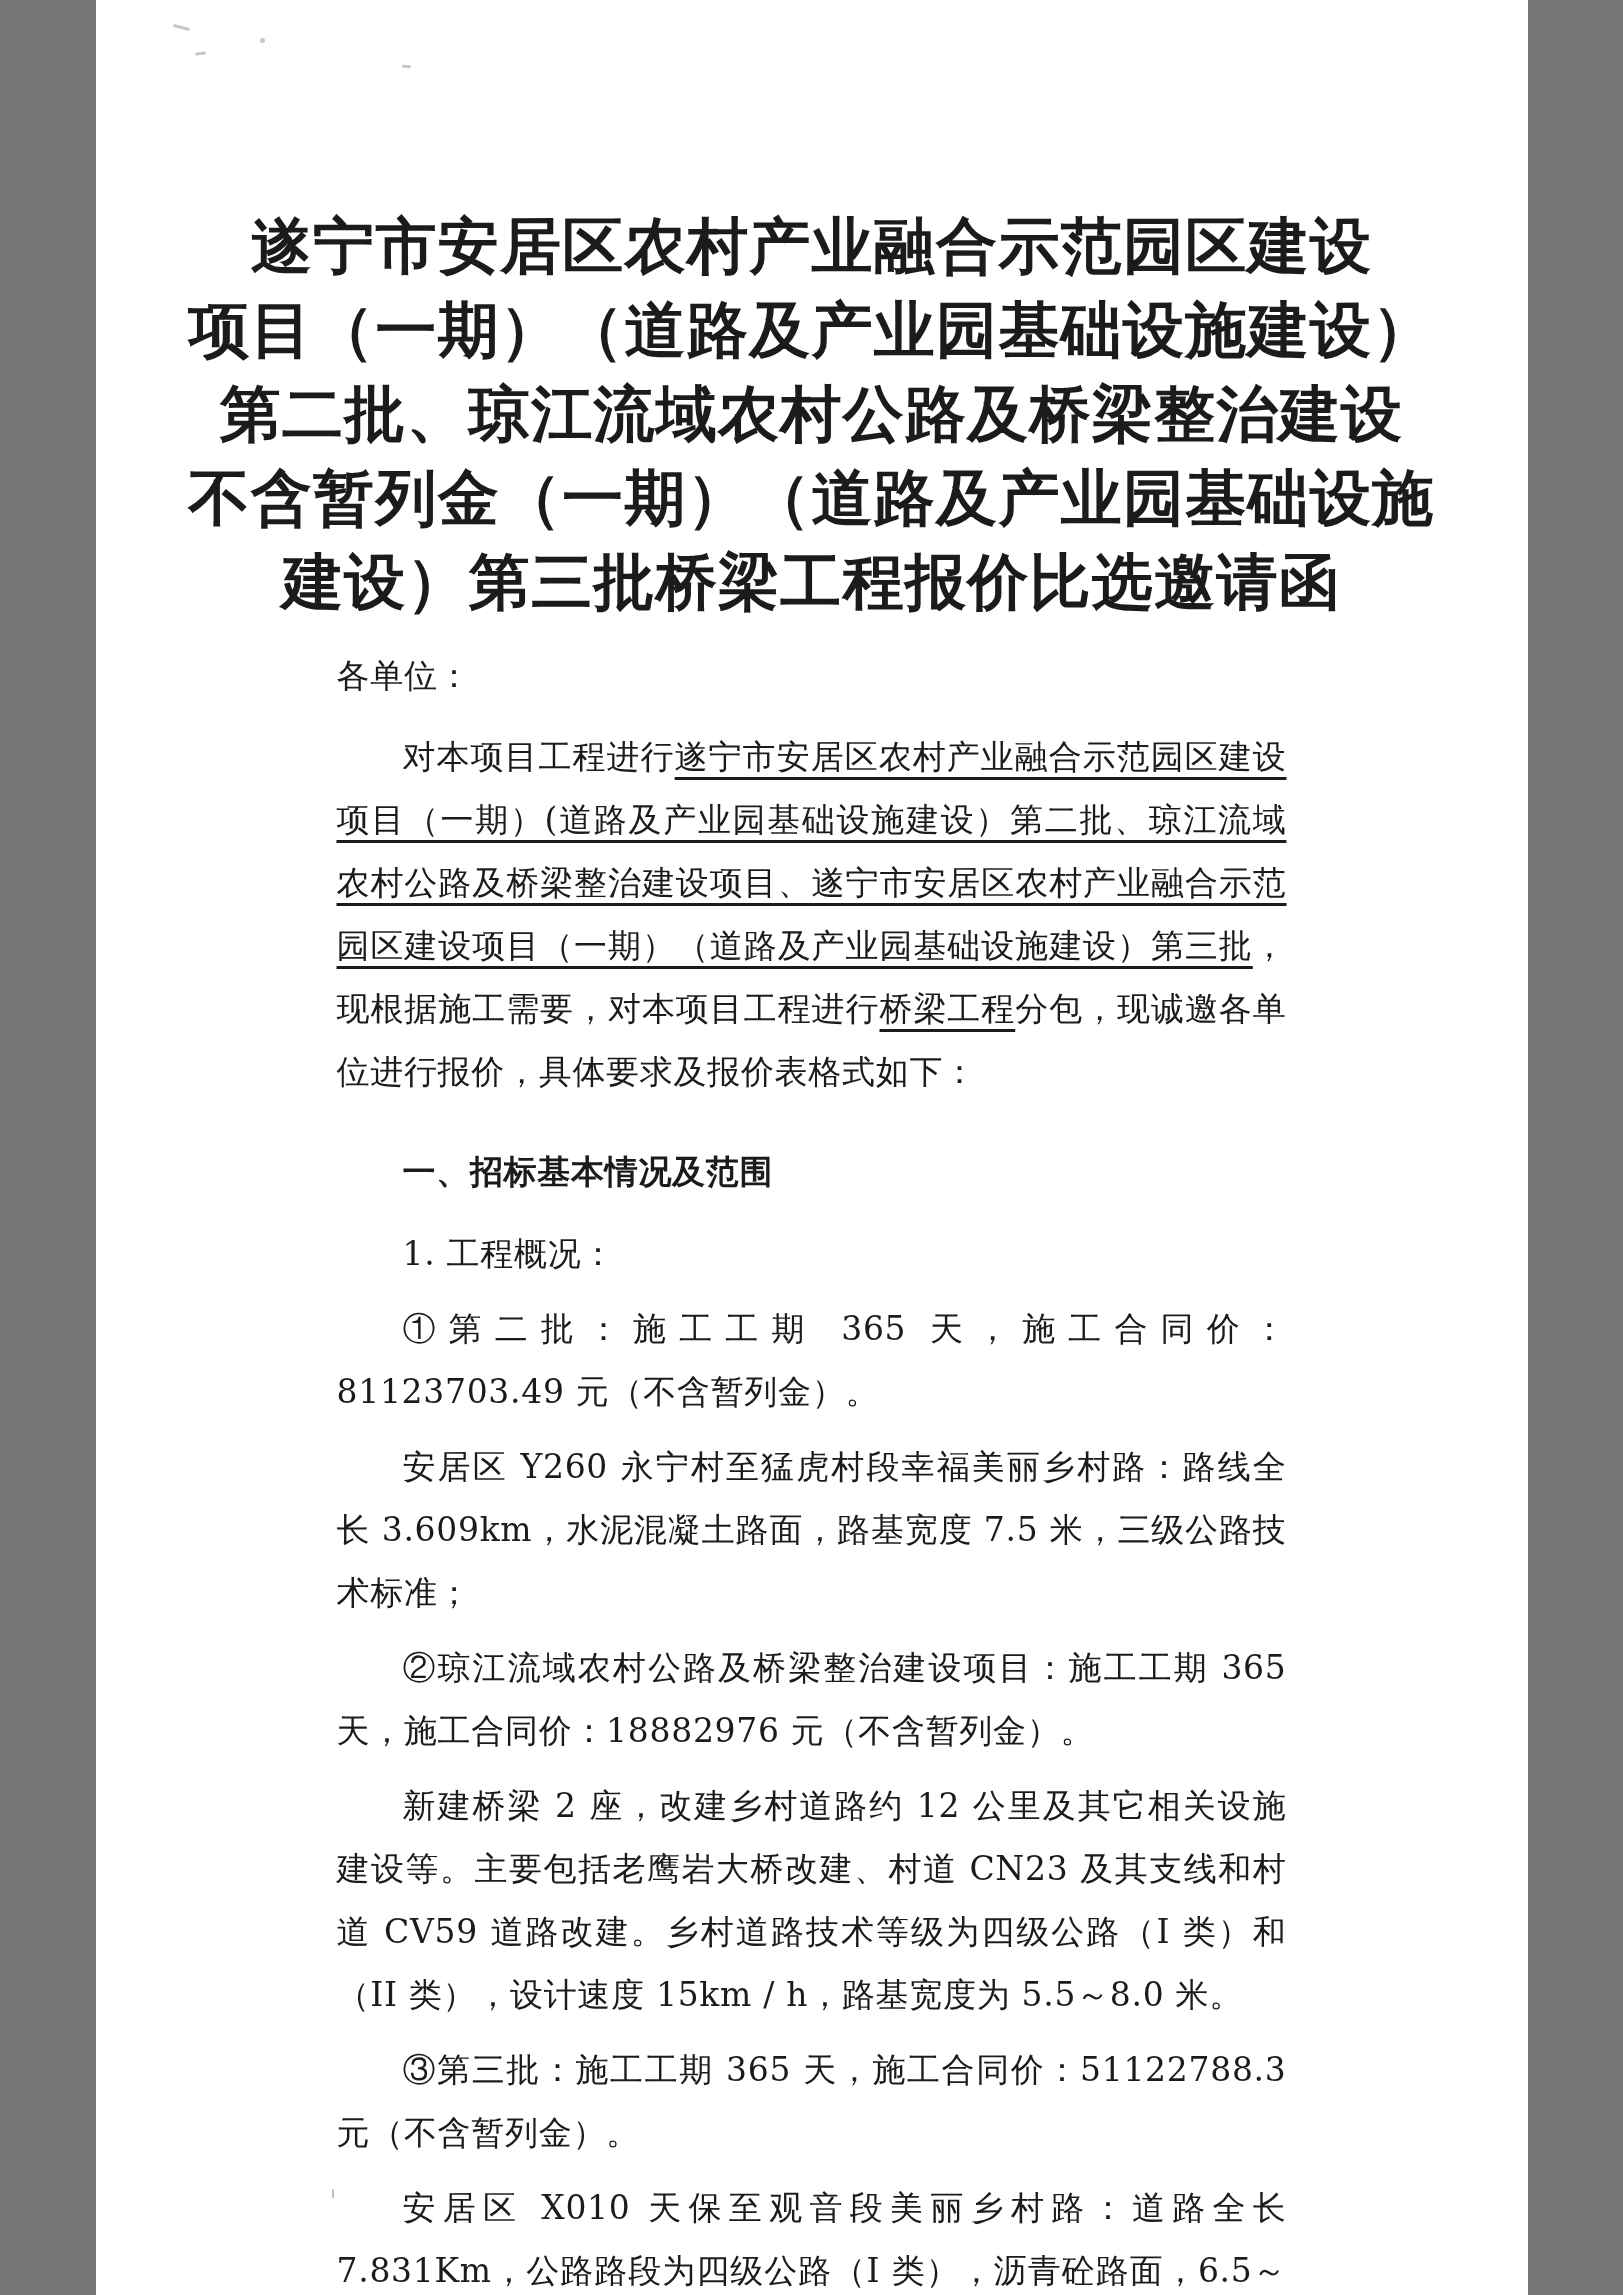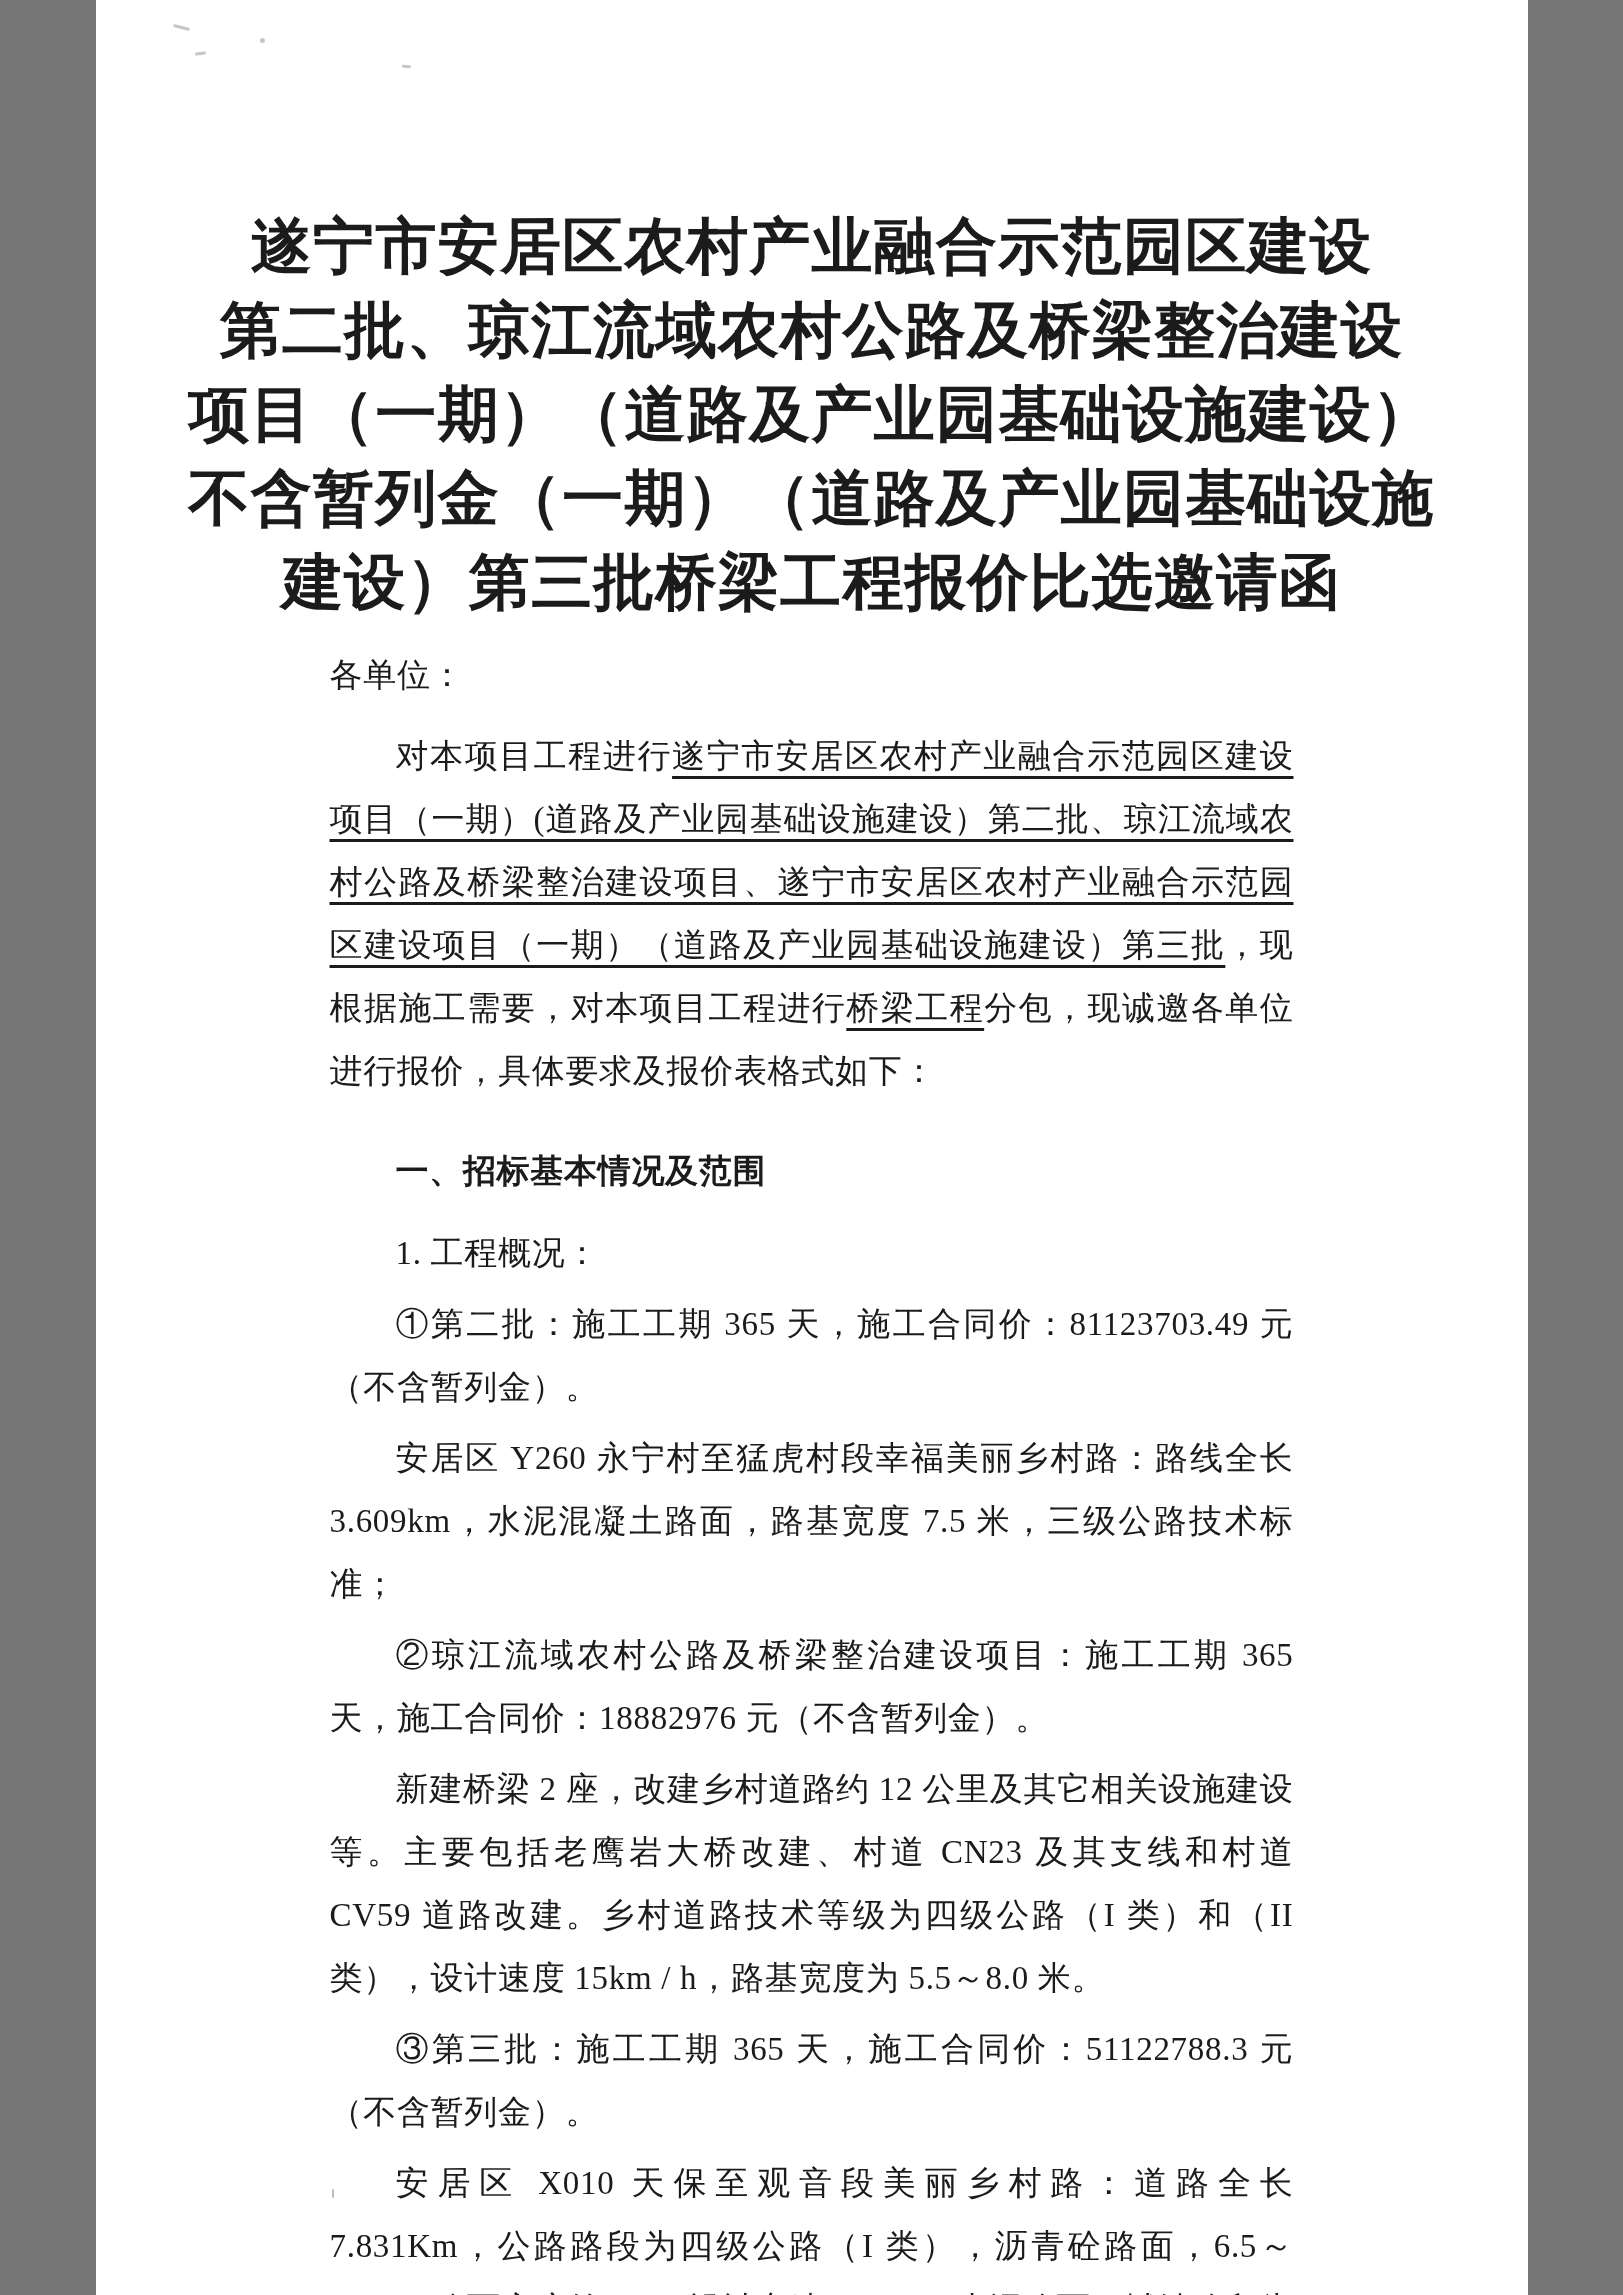--- a/index.html
+++ b/index.html
@@ -31,21 +31,21 @@
   .title-line{white-space:nowrap;}
 
   .content{
     margin:19.6px 229px 0 229px;
     font-family:"DejaVu Serif","Liberation Serif",serif;
     font-size:33px;
     line-height:63px;
     letter-spacing:0.7px;
     text-align:justify;
   }
-  .content p{margin:5px;font-family:Liberation Serif, serif;}
+  .content p{margin:12px;}
   .salutation{text-indent:0;}
   .para{text-indent:2em;margin-top:7.9px !important;}
   .intro{margin-top:18.3px !important;}
   .heading{
     font-family:"DejaVu Sans","Liberation Sans",sans-serif;
     font-weight:700;
     text-indent:2em;
     margin-top:37px !important;
   }
   .overview{margin-top:19.6px !important;}
@@ -82,22 +82,22 @@
 <div class="page">
 
   <i class="speck sp1"></i>
   <i class="speck sp2"></i>
   <i class="speck sp3"></i>
   <i class="speck sp4"></i>
   <i class="speck sp5"></i>
 
   <div class="title">
     <div class="title-line">遂宁市安居区农村产业融合示范园区建设</div>
+    <div class="title-line">项目（一期）（道路及产业园基础设施建设）</div>
     <div class="title-line">第二批、琼江流域农村公路及桥梁整治建设</div>
-    <div class="title-line">项目（一期）（道路及产业园基础设施建设）</div>
     <div class="title-line">不含暂列金（一期）（道路及产业园基础设施</div>
     <div class="title-line">建设）第三批桥梁工程报价比选邀请函</div>
   </div>
 
   <div class="content">
 
     <p class="salutation">各单位：</p>
 
     <p class="para intro"><span>对本项目工程进行</span><span class="u">遂宁市安居区农村产业融合示范园区建设项目（一期）(道路及产业园基础设施建设）第二批、琼江流域农村公路及桥梁整治建设项目、遂宁市安居区农村产业融合示范园区建设项目（一期）（道路及产业园基础设施建设）第三批</span><span>，现根据施工需要，对本项目工程进行</span><span class="u">桥梁工程</span><span>分包，现诚邀各单位进行报价，具体要求及报价表格式如下：</span></p>
 

